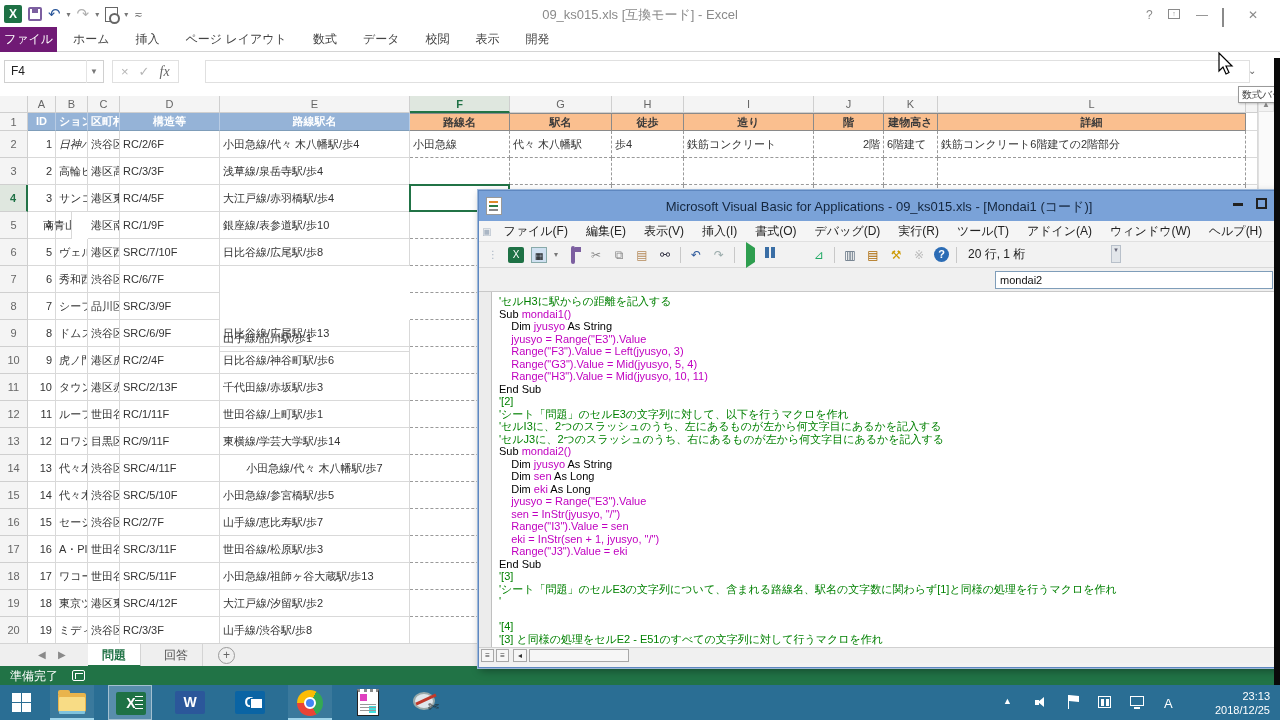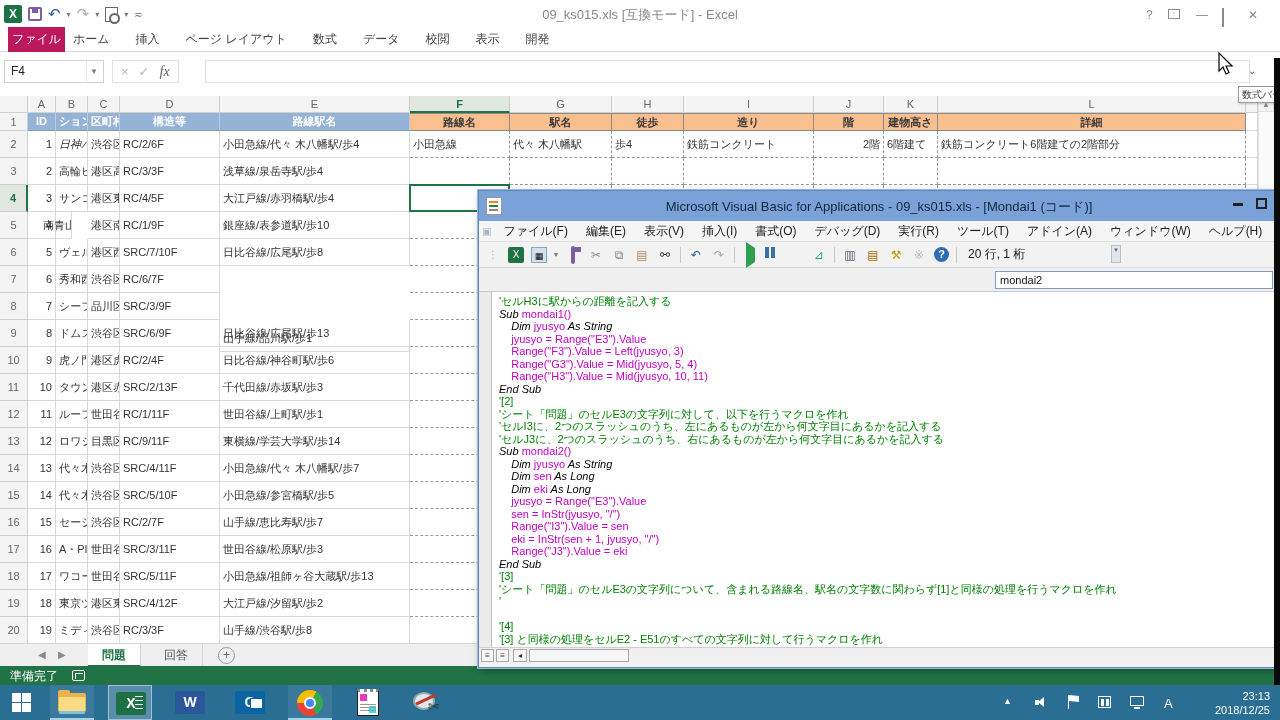--- a/index.html
+++ b/index.html
@@ -19,21 +19,21 @@
   .dda{font-size:8px;color:#777;}
   .pv{width:13px;height:15px;border:1px solid #666;position:relative;background:#fff;}
   .pv:after{content:"";position:absolute;right:-3px;bottom:-3px;width:7px;height:7px;border:2px solid #666;border-radius:50%;background:#fff;}
   .qat-custom{font-size:10px;color:#666;}
   .winctl{top:8px;color:#8a8a8a;font-size:12px;}
   .ribbonopt{width:12px;height:10px;border:1px solid #8a8a8a;font-size:7px;line-height:8px;text-align:center;color:#8a8a8a;}
   .restore{width:10px;height:9px;border:1px solid #8a8a8a;position:relative;}
   .signin{top:31px;right:14px;font-size:11px;color:#444;position:absolute;}
 
   .tabrow{left:0;top:27px;width:1280px;height:25px;background:#fff;border-bottom:1px solid #D4D4D4;}
-  .filetab{left:0;top:0;width:57px;height:25px;background:#be185d;color:#fff;font-size:12px;text-align:center;line-height:25px;margin-left:8px;}
+  .filetab{left:0;top:0;width:57px;height:25px;background:#701a75;color:#fff;font-size:12px;text-align:center;line-height:25px;}
   .rtabs{left:60px;top:0;height:25px;display:flex;}
   .rtab{padding:0 13px;font-size:12px;color:#444;line-height:25px;}
 
   .fbar{left:0;top:57px;width:1280px;height:30px;background:#fff;}
   .namebox{left:4px;top:3px;width:100px;height:23px;border:1px solid #D0D0D0;background:#fff;font-size:12px;color:#222;line-height:21px;padding-left:6px;}
   .nb-dd{left:86px;top:3px;width:15px;height:23px;border-left:1px solid #E4E4E4;font-size:8px;color:#777;text-align:center;line-height:23px;}
   .fxbtns{left:112px;top:3px;height:23px;display:flex;align-items:center;gap:10px;padding:0 8px;border:1px solid #E0E0E0;background:#fff;}
   .fxgray{color:#b5b5b5;font-size:13px;}
   .fxit{font-style:italic;font-family:"Liberation Serif","DejaVu Serif",serif;color:#666;font-size:14px;}
   .finput{left:205px;top:3px;width:1045px;height:23px;border:1px solid #E0E0E0;background:#fff;}
@@ -86,21 +86,21 @@
   .postext{font-size:12px;color:#222;padding-left:4px;}
   .tb-gripper{position:absolute;left:632px;top:3px;width:10px;height:18px;background:#E2E6EA;border:1px solid #B8C0CA;font-size:7px;color:#667;text-align:center;line-height:8px;}
   .vba-combos{left:0;top:77px;width:100%;height:24px;background:#F0F0F0;border-bottom:1px solid #C8C8C8;}
   .combo{position:absolute;top:3px;height:18px;background:#fff;border:1px solid #7F9DB9;font-size:11px;line-height:16px;padding-left:4px;color:#111;}
   .combo .cdd{position:absolute;right:0;top:0;width:15px;height:16px;background:#E8E8E8;border-left:1px solid #7F9DB9;text-align:center;font-size:7px;line-height:16px;color:#333;}
   .codewrap{left:0;top:101px;width:800px;height:355px;background:#fff;overflow:hidden;}
   .codemargin{left:0;top:0;width:13px;height:355px;background:#ECECEC;border-right:1px solid #C0C0C0;}
   .code{left:20px;top:3px;font-family:"DejaVu Sans Mono","Liberation Mono",monospace;font-size:11px;line-height:12.5px;white-space:pre;}
   .code .s-c{color:#008000;}
   .code .s-i{color:#C000C0;}
-  .code .s-k{color:#000;font-style:italic;}
+  .code .s-k{color:#000;}
   .hscroll{left:0;top:456px;width:800px;height:16px;background:#F0F0F0;border-top:1px solid #D0D0D0;}
   .hsb{position:absolute;top:1px;height:13px;background:#F6F6F6;border:1px solid #A8A8A8;font-size:8px;line-height:12px;text-align:center;color:#333;}
   .vba-rightcut{left:1274px;top:58px;width:6px;height:627px;background:#0a0a0a;z-index:9;}
 
   
   .taskbar{left:0;top:685px;width:1280px;height:35px;background:#2A6E94;z-index:10;}
   .tb-btn{position:absolute;top:0;height:35px;width:44px;}
   .tb-open{border-bottom:2px solid #9fd4ea;background:rgba(255,255,255,.08);}
   .tb-active{background:rgba(255,255,255,.22);border:1px solid rgba(255,255,255,.45);}
   .winlogo{position:absolute;left:10px;top:8px;width:19px;height:19px;display:grid;grid-template-columns:9px 9px;grid-template-rows:9px 9px;gap:1px;}
@@ -394,21 +394,21 @@
       <div class="gc  dashc" style="left: 612px; top: 332px; width: 72px; height: 27px; line-height: 26px;"></div>
       <div class="gc  dashc" style="left: 684px; top: 332px; width: 130px; height: 27px; line-height: 26px;"></div>
       <div class="gc  dashc ra" style="left: 814px; top: 332px; width: 70px; height: 27px; line-height: 26px;"></div>
       <div class="gc  dashc" style="left: 884px; top: 332px; width: 54px; height: 27px; line-height: 26px;"></div>
       <div class="gc  dashc" style="left: 938px; top: 332px; width: 308px; height: 27px; line-height: 26px;"></div>
       <div class="gc " style="left: 1246px; top: 332px; width: 12px; height: 27px;"></div>
       <div class="gc  ra" style="left: 28px; top: 359px; width: 28px; height: 27px; line-height: 26px;">13</div>
       <div class="gc " style="left: 56px; top: 359px; width: 32px; height: 27px; line-height: 26px;">代々木</div>
       <div class="gc " style="left: 88px; top: 359px; width: 32px; height: 27px; line-height: 26px;">渋谷区</div>
       <div class="gc " style="left: 120px; top: 359px; width: 100px; height: 27px; line-height: 26px;">SRC/4/11F</div>
-      <div class="gc " style="left: 220px; top: 359px; width: 190px; height: 27px; line-height: 26px;">小田急線/代々 木八幡駅/歩7</div>
+      <div class="gc " style="left: 220px; top: 359px; width: 190px; height: 27px; line-height: 26px; text-align: center;">小田急線/代々 木八幡駅/歩7</div>
       <div class="gc  dashc" style="left: 410px; top: 359px; width: 100px; height: 27px; line-height: 26px;"></div>
       <div class="gc  dashc" style="left: 510px; top: 359px; width: 102px; height: 27px; line-height: 26px;"></div>
       <div class="gc  dashc" style="left: 612px; top: 359px; width: 72px; height: 27px; line-height: 26px;"></div>
       <div class="gc  dashc" style="left: 684px; top: 359px; width: 130px; height: 27px; line-height: 26px;"></div>
       <div class="gc  dashc ra" style="left: 814px; top: 359px; width: 70px; height: 27px; line-height: 26px;"></div>
       <div class="gc  dashc" style="left: 884px; top: 359px; width: 54px; height: 27px; line-height: 26px;"></div>
       <div class="gc  dashc" style="left: 938px; top: 359px; width: 308px; height: 27px; line-height: 26px;"></div>
       <div class="gc " style="left: 1246px; top: 359px; width: 12px; height: 27px;"></div>
       <div class="gc  ra" style="left: 28px; top: 386px; width: 28px; height: 27px; line-height: 26px;">14</div>
       <div class="gc " style="left: 56px; top: 386px; width: 32px; height: 27px; line-height: 26px;">代々木</div>

